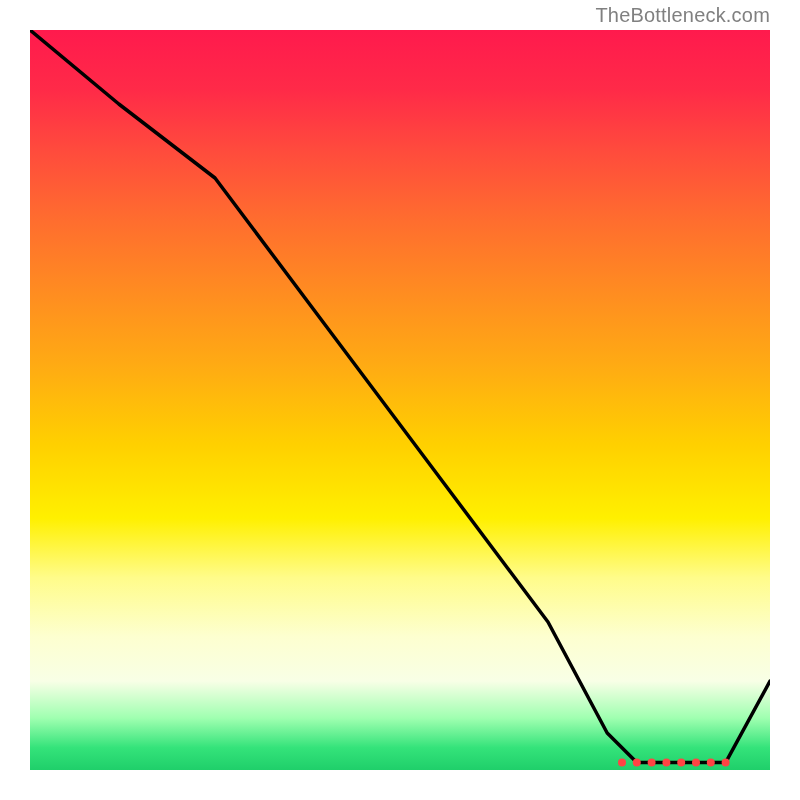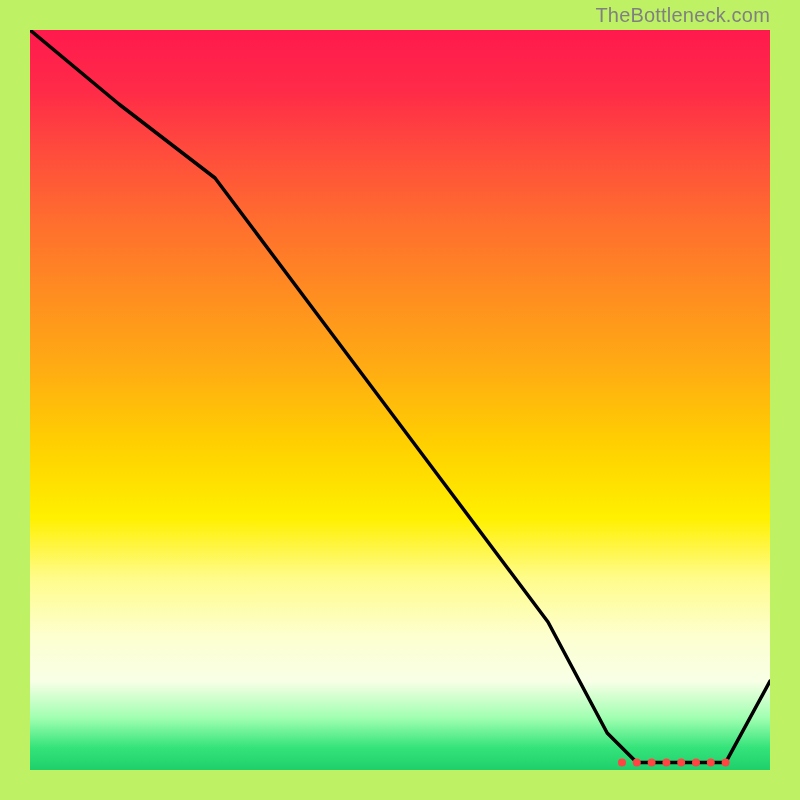--- a/index.html
+++ b/index.html
@@ -8,21 +8,21 @@
     width: 800px;
     height: 800px;
     overflow: hidden;
     font-family: Arial, Helvetica, sans-serif;
     background: #000;
   }
   .frame {
     position: relative;
     width: 800px;
     height: 800px;
-    background: #bef264;
+    background: #ffffff;
   }
   .plot-area {
     position: absolute;
     left: 30px;
     top: 30px;
     width: 740px;
     height: 740px;
     
     background: linear-gradient(to bottom,
       #ff1a4d 0%,

